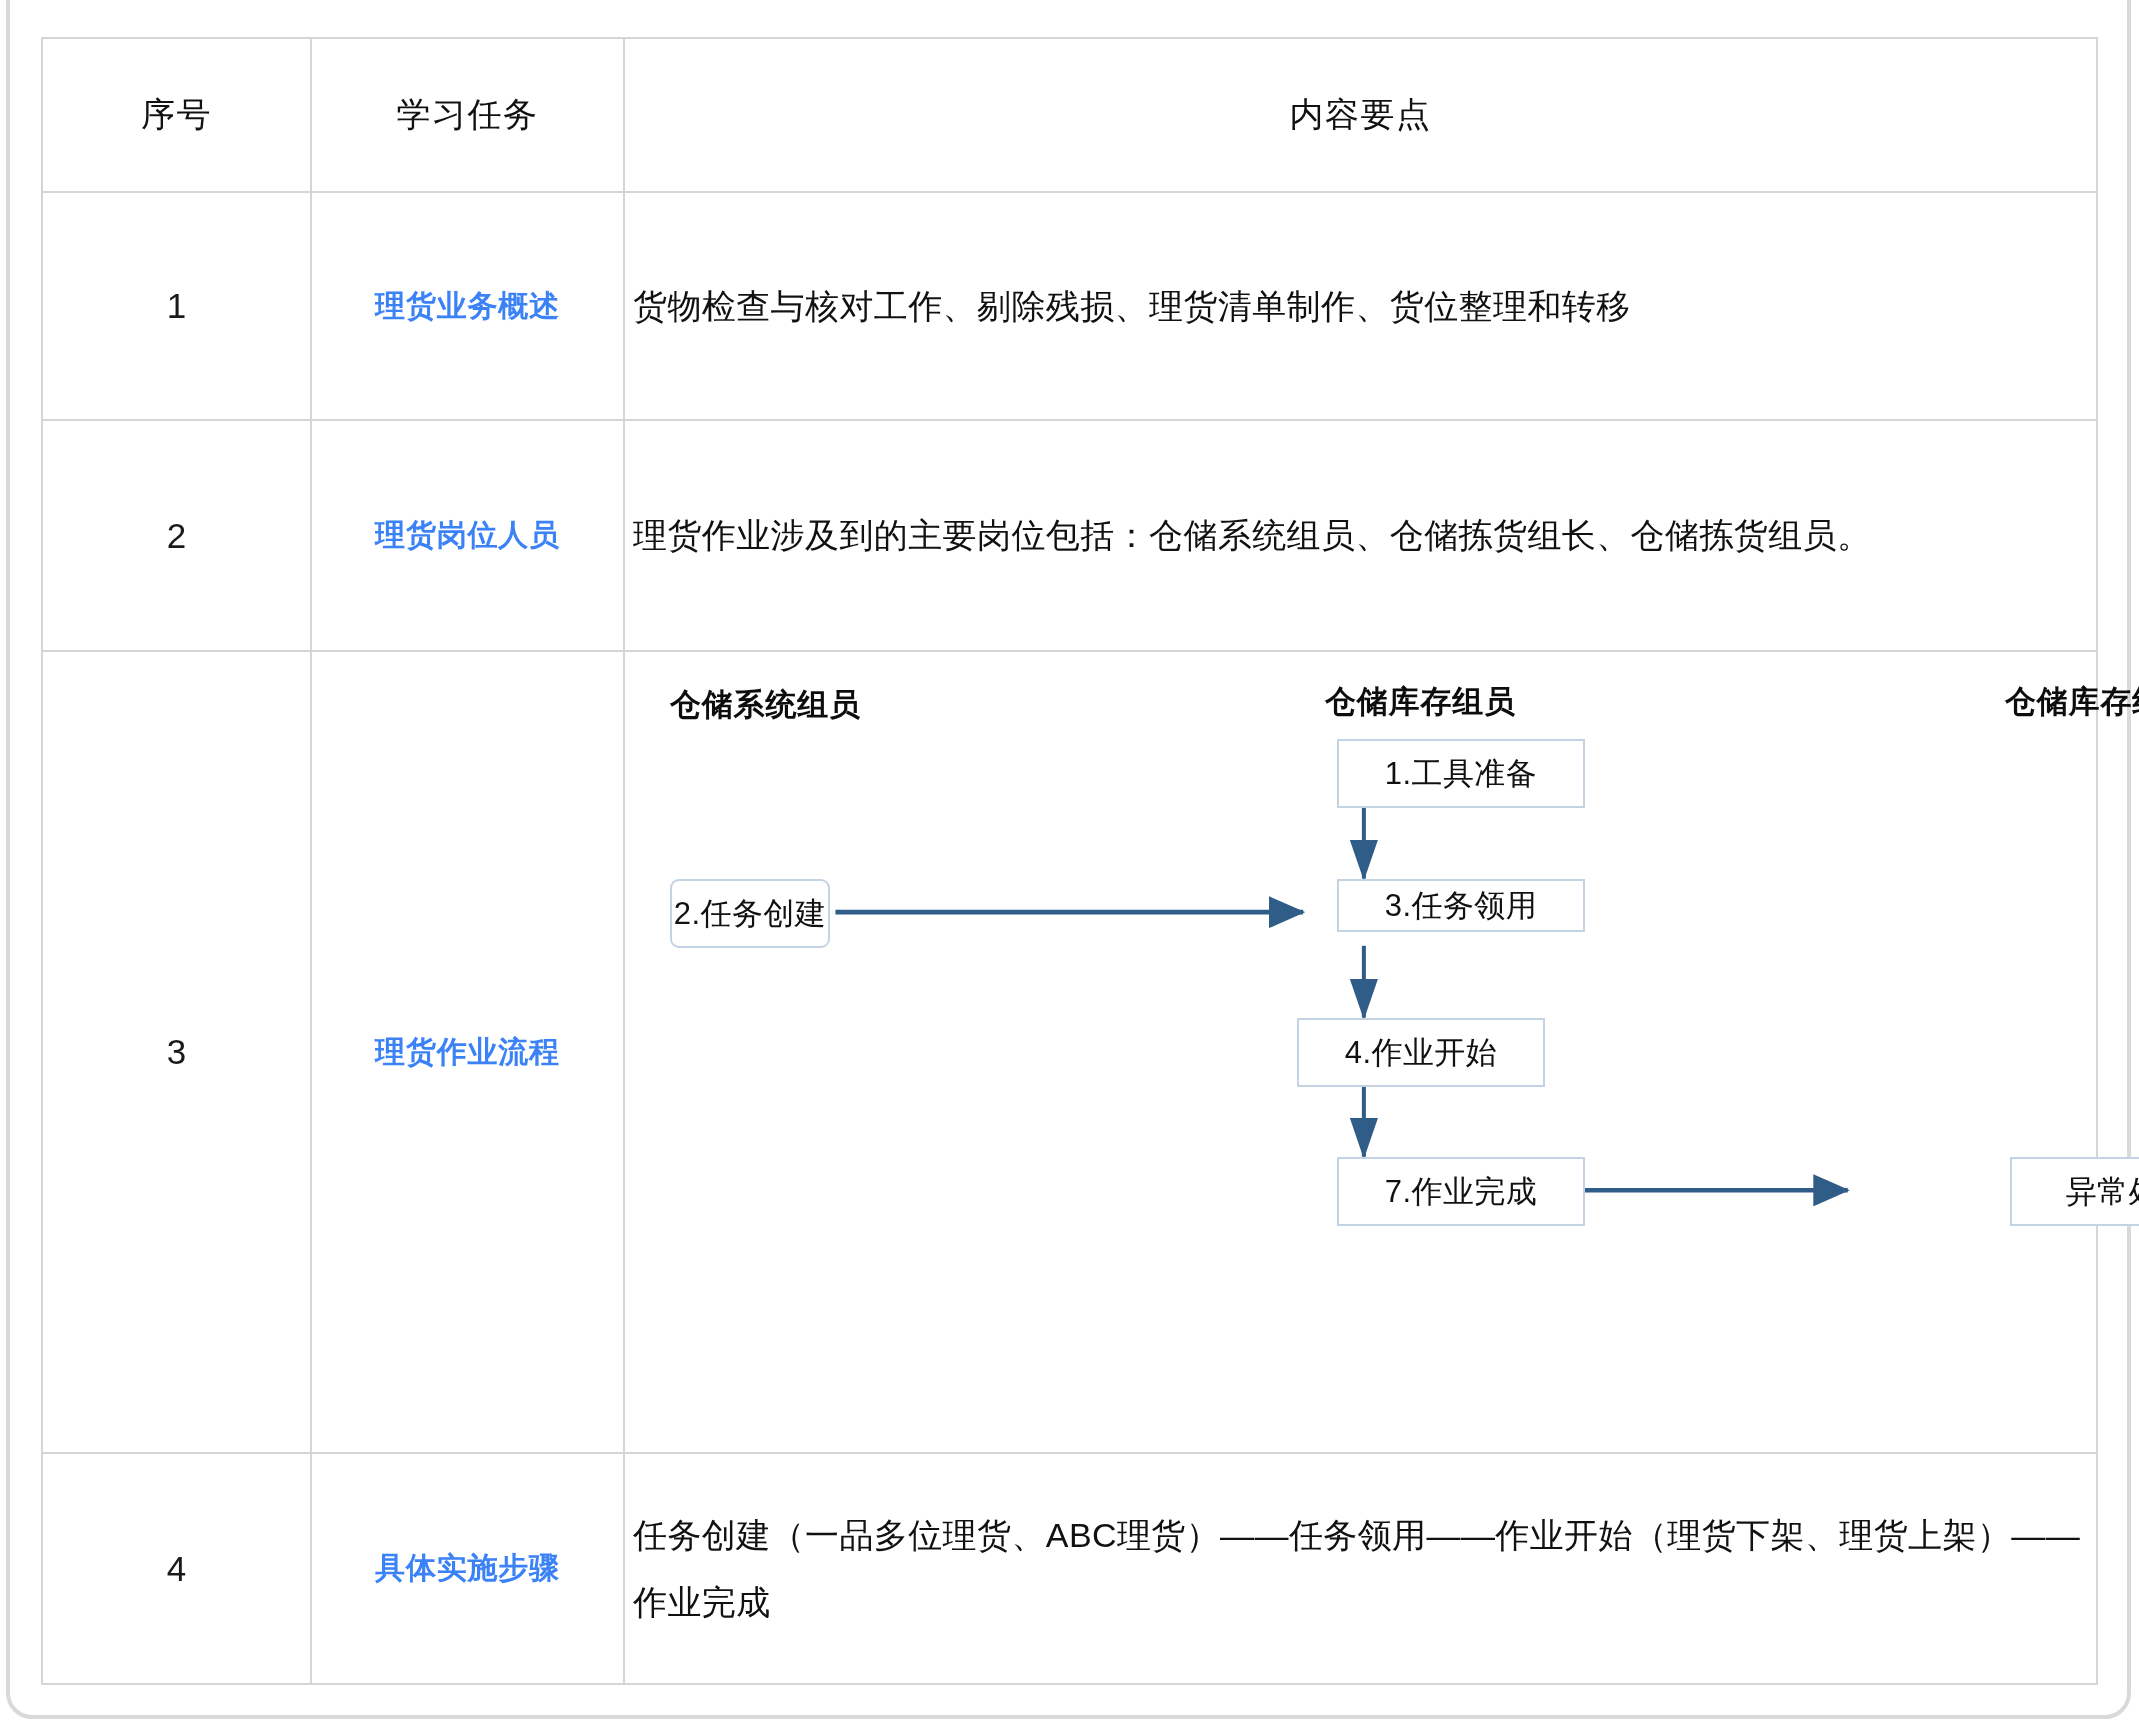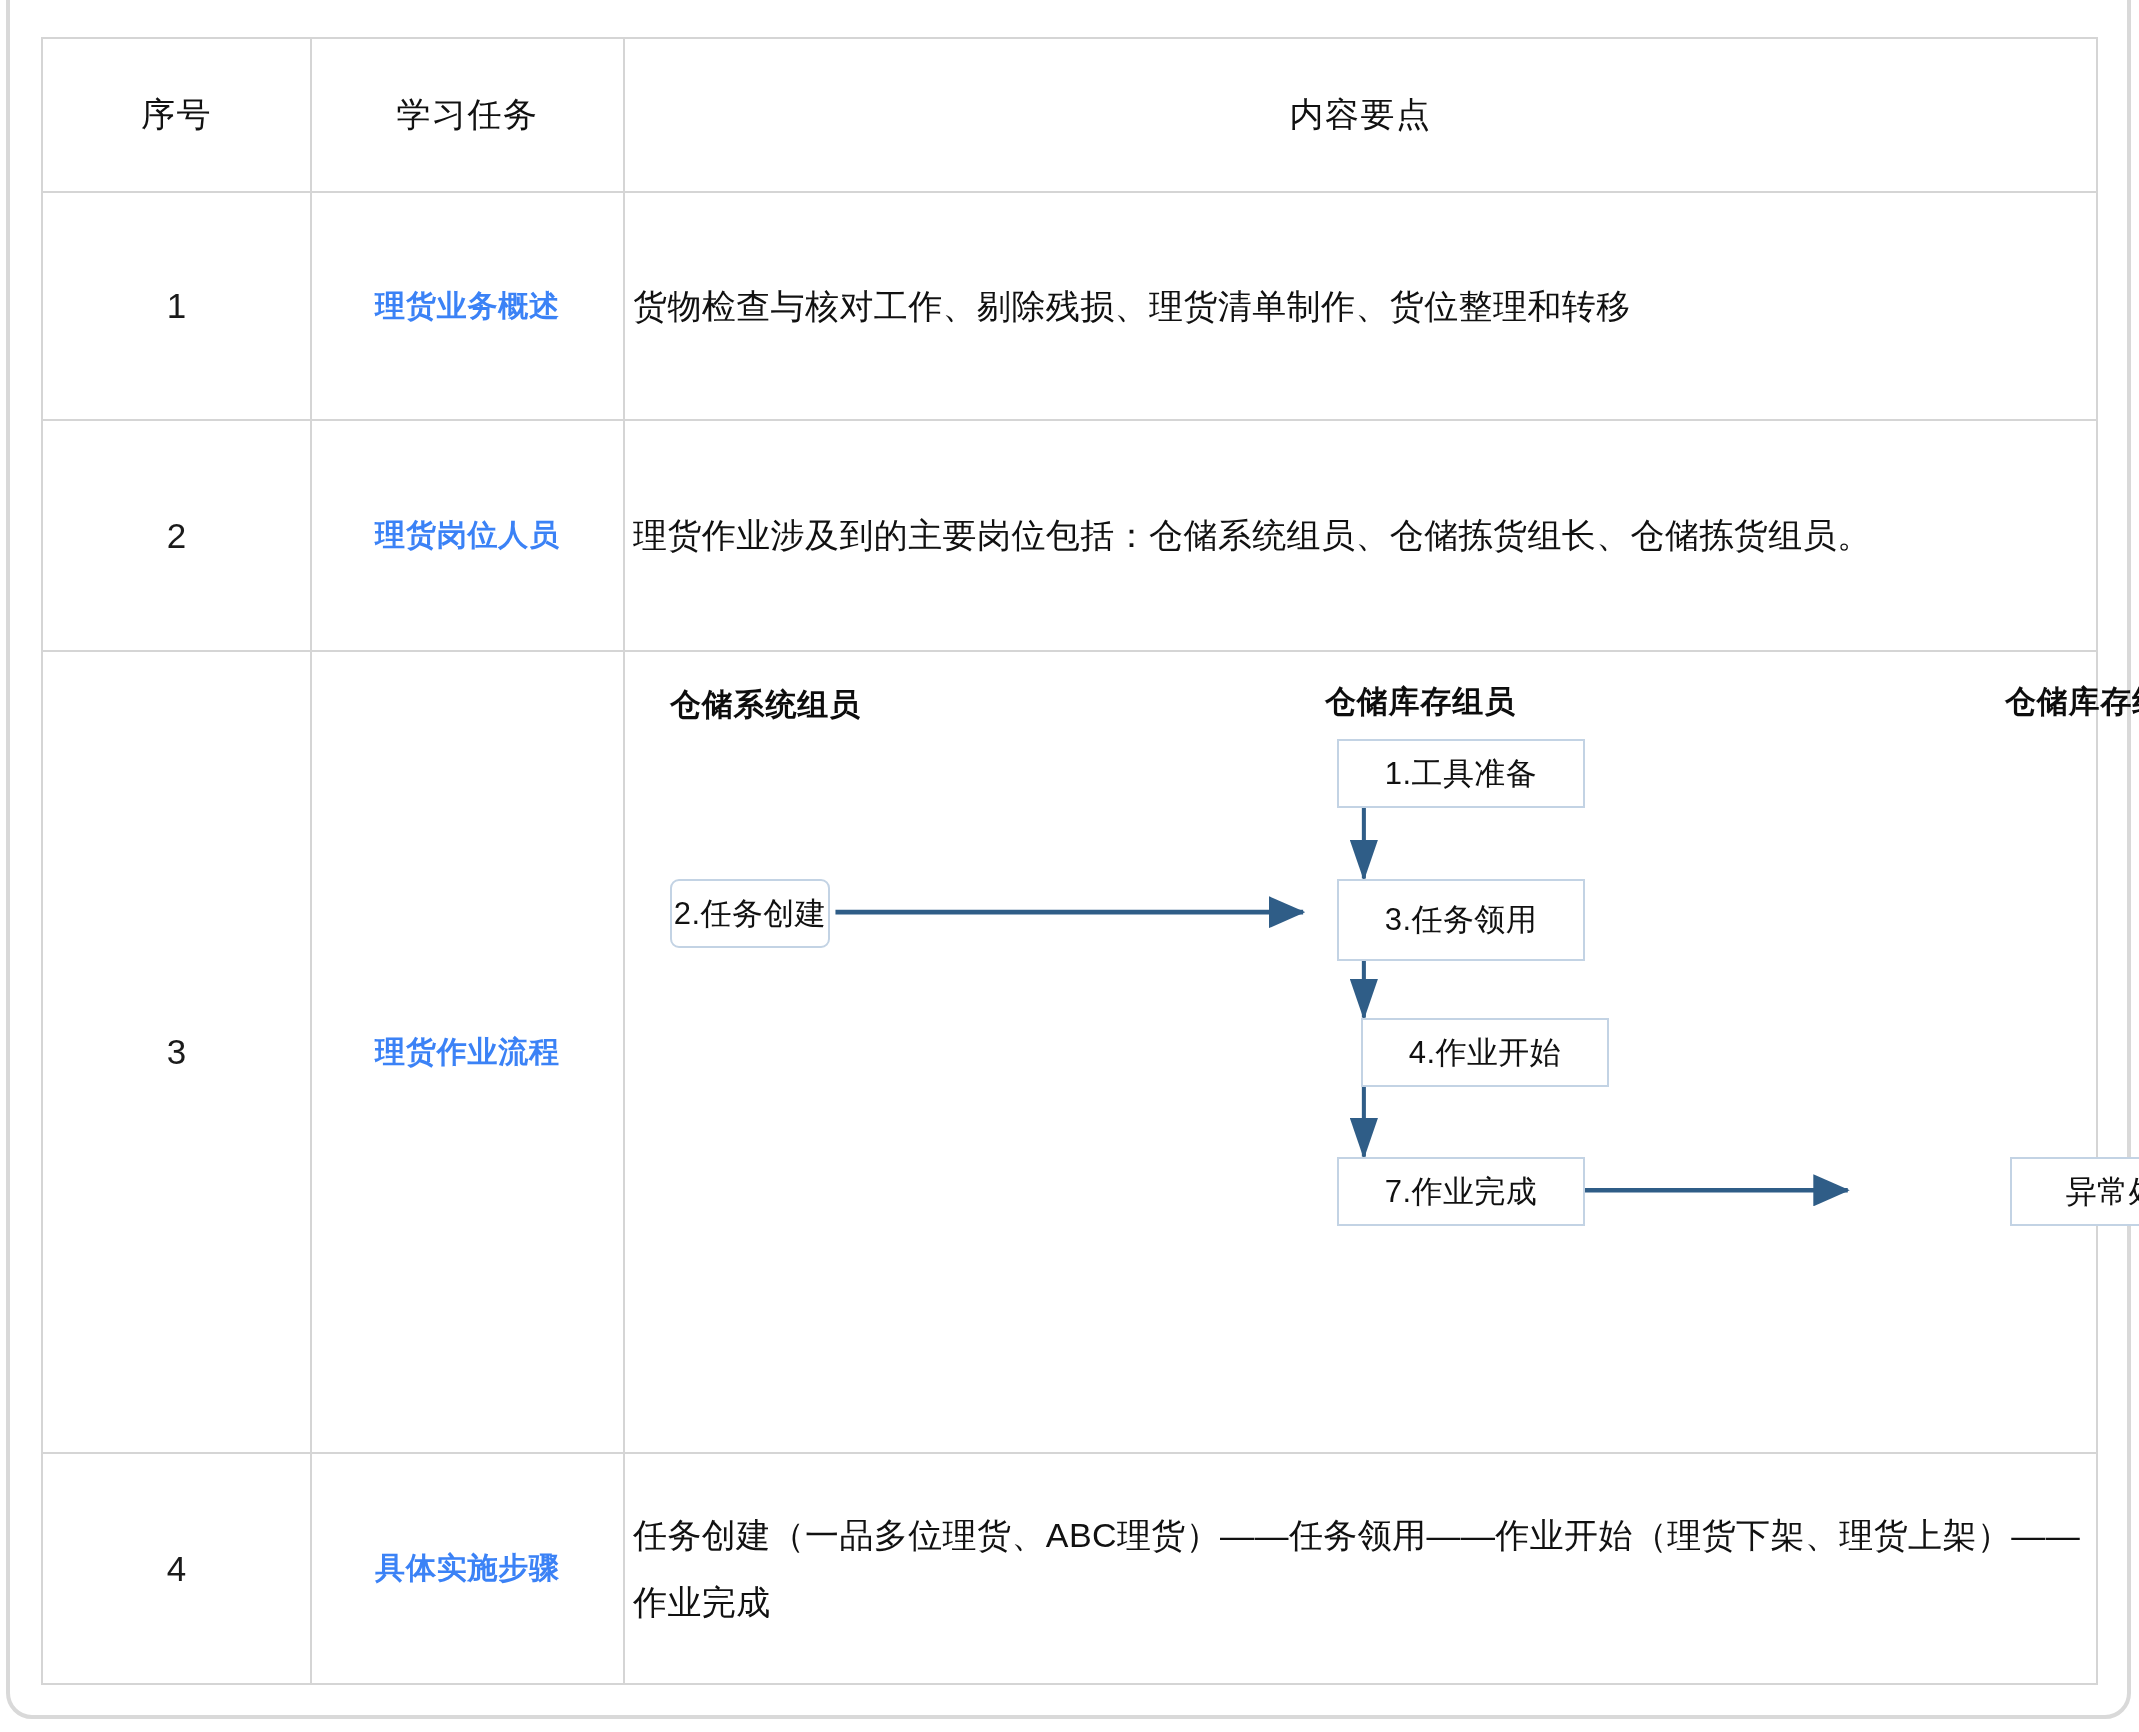--- a/index.html
+++ b/index.html
@@ -189,23 +189,23 @@
           </svg>
 
           <div class="lane-title" style="left:37px;  top:24px;">仓储系统组员</div>
           <div class="lane-title" style="left:692px; top:21.4px;">仓储库存组员</div>
           <div class="lane-title" style="left:1372px;top:21.4px;">仓储库存组长</div>
 
           <div class="flow-box" style="left:704px;  top:79px; width:248px; height:69px;">1.工具准备</div>
 
           <div class="flow-box" style="left:37px;   top:219px; width:160px; height:69px;border-radius:9px;">2.任务创建</div>
 
-          <div class="flow-box" style="left:704px;  top:219px; width:248px; height:82px;">3.任务领用</div>
-
-          <div class="flow-box" style="left:728px;  top:358px; width:248px; height:69px;">4.作业开始</div>
+          <div class="flow-box" style="left:704px;  top:219px; width:248px; height:53px;">3.任务领用</div>
+
+          <div class="flow-box" style="left:664px;  top:358px; width:248px; height:69px;">4.作业开始</div>
 
           <div class="flow-box" style="left:704px;  top:497px; width:248px; height:69px;">7.作业完成</div>
 
           <div class="flow-box" style="left:1377px; top:497px; width:237px; height:69px;">异常处理</div>
 
         </div>
       </td>
     </tr>
 
     <tr class="row-h4">

